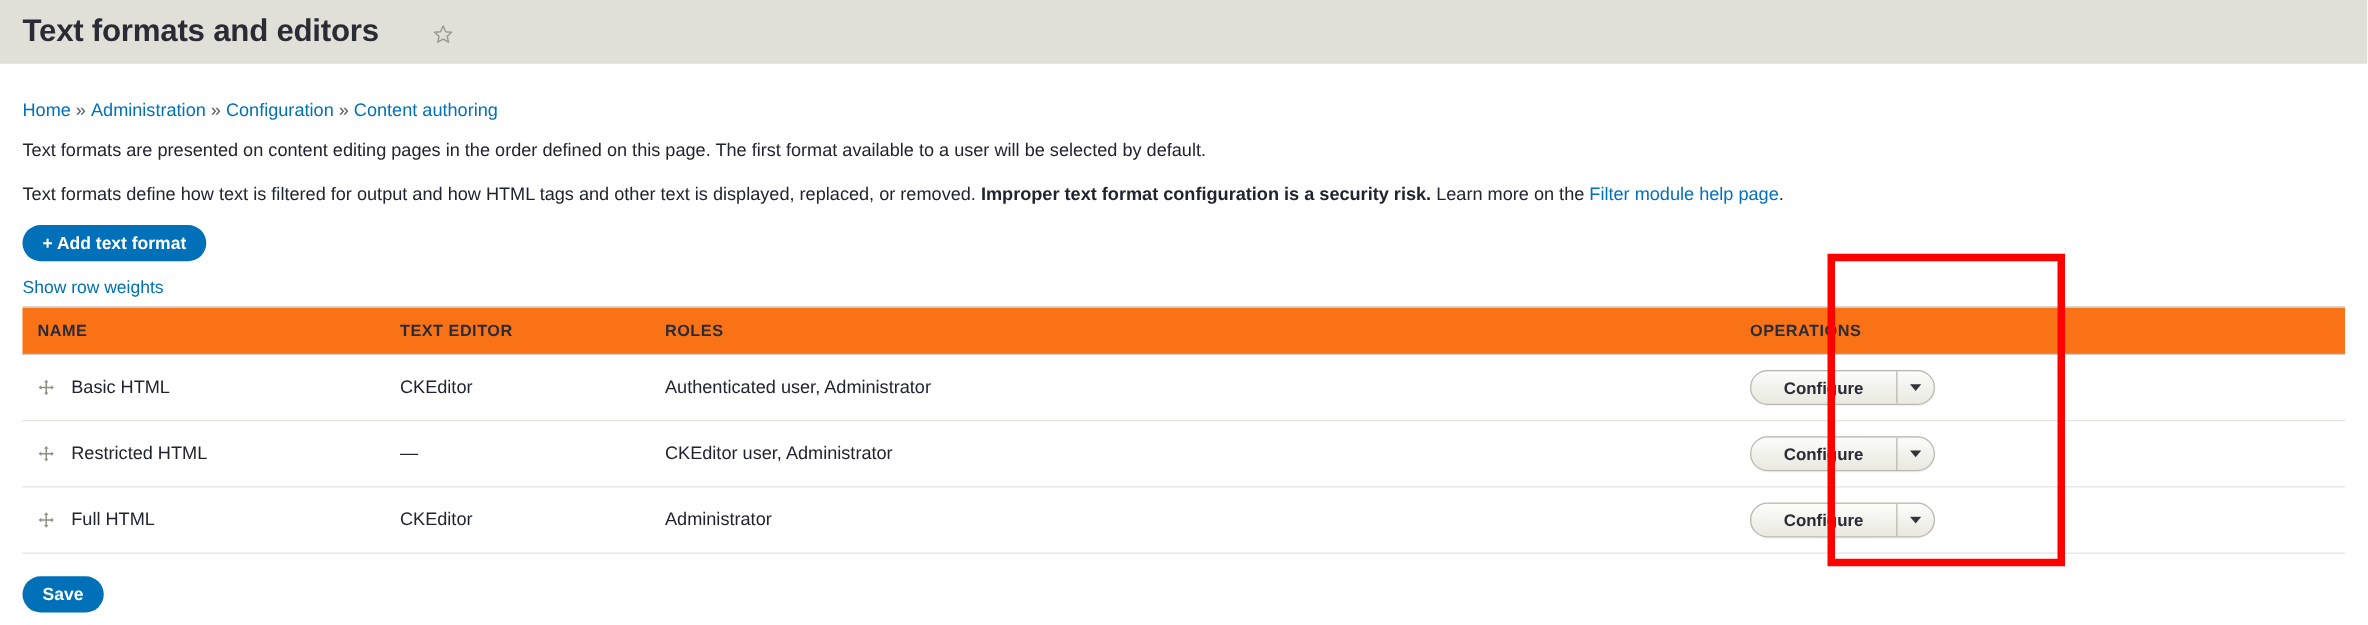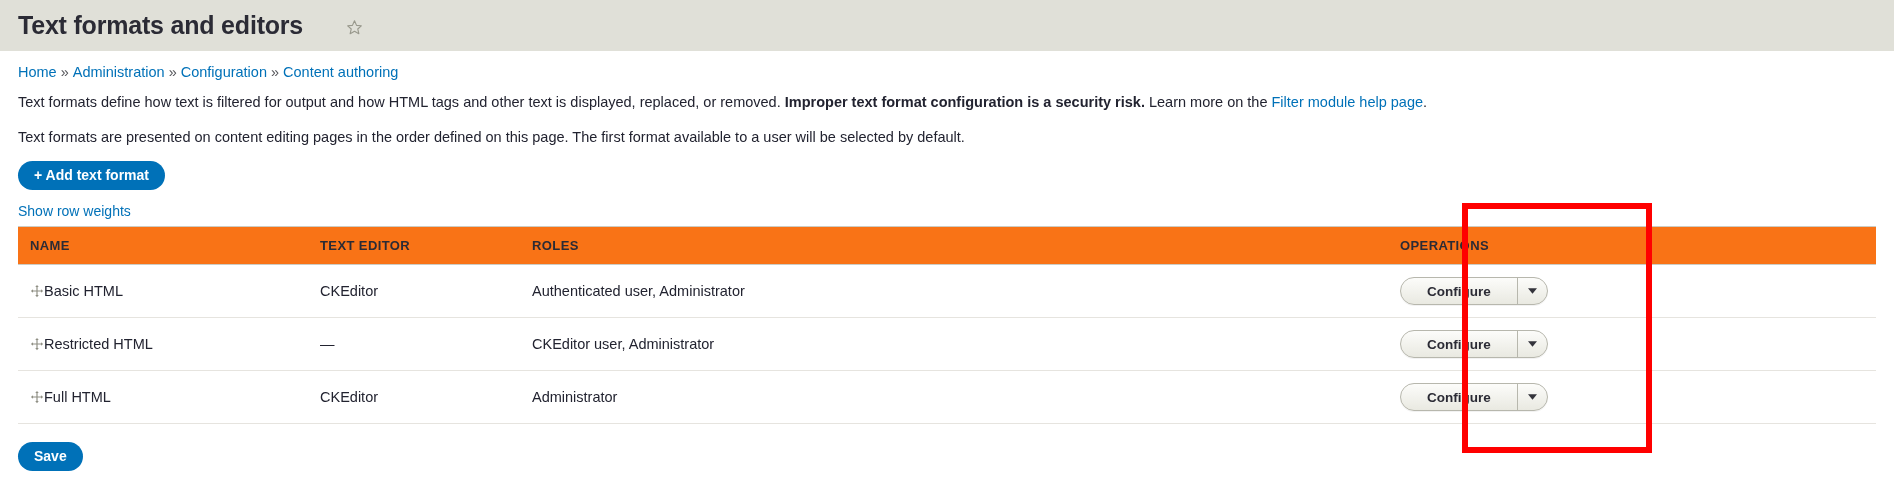--- a/index.html
+++ b/index.html
@@ -41,20 +41,21 @@
   .page-body {
     padding: 0 18px;
     background: #fff;
   }
 
   .breadcrumb {
     font-size: 14.5px;
     padding-top: 11px;
     line-height: 20px;
     color: #55565b;
+    margin-top: 17px;
   }
   .breadcrumb a {
     color: #0071b8;
     text-decoration: none;
   }
   .bc-sep {
     color: #55565b;
     margin: 0 4px;
   }
 
@@ -132,20 +133,21 @@
 
   .col-name   { width: 290px; }
   .col-editor { width: 212px; }
   .col-roles  { width: auto; }
   .col-ops    { width: 288px; }
   .col-tail   { width: 200px; }
 
   .name-cell {
     display: flex;
     align-items: center;
+    gap: 13px;
   }
   .drag-handle {
     cursor: move;
     display: inline-flex;
     width: 14px;
     height: 14px;
     flex: 0 0 14px;
   }
   .roles-italic { font-style: italic; }
 
@@ -203,28 +205,28 @@
     </svg>
   </span>
 </div>
 
 <div class="page-body">
 
   <nav class="breadcrumb">
     <a href="#">Home</a><span class="bc-sep">»</span><a href="#">Administration</a><span class="bc-sep">»</span><a href="#">Configuration</a><span class="bc-sep">»</span><a href="#">Content authoring</a>
   </nav>
 
+  <p class="intro-para second">Text formats are presented on content editing pages in the order defined on this page. The first format available to a user will be selected by default.</p>
+
   <p class="intro-para">
     <span>Text formats define how text is filtered for output and how HTML tags and other text is displayed, replaced, or removed.</span>
     <b>Improper text format configuration is a security risk.</b>
     <span>Learn more on the</span>
     <a href="#">Filter module help page</a><span>.</span>
   </p>
-
-  <p class="intro-para second">Text formats are presented on content editing pages in the order defined on this page. The first format available to a user will be selected by default.</p>
 
   <div class="add-btn-wrap">
     <button class="btn-primary">+ Add text format</button>
   </div>
 
   <div class="rowweights-bar">
     <a href="#">Show row weights</a>
   </div>
 
   <table class="formats">

